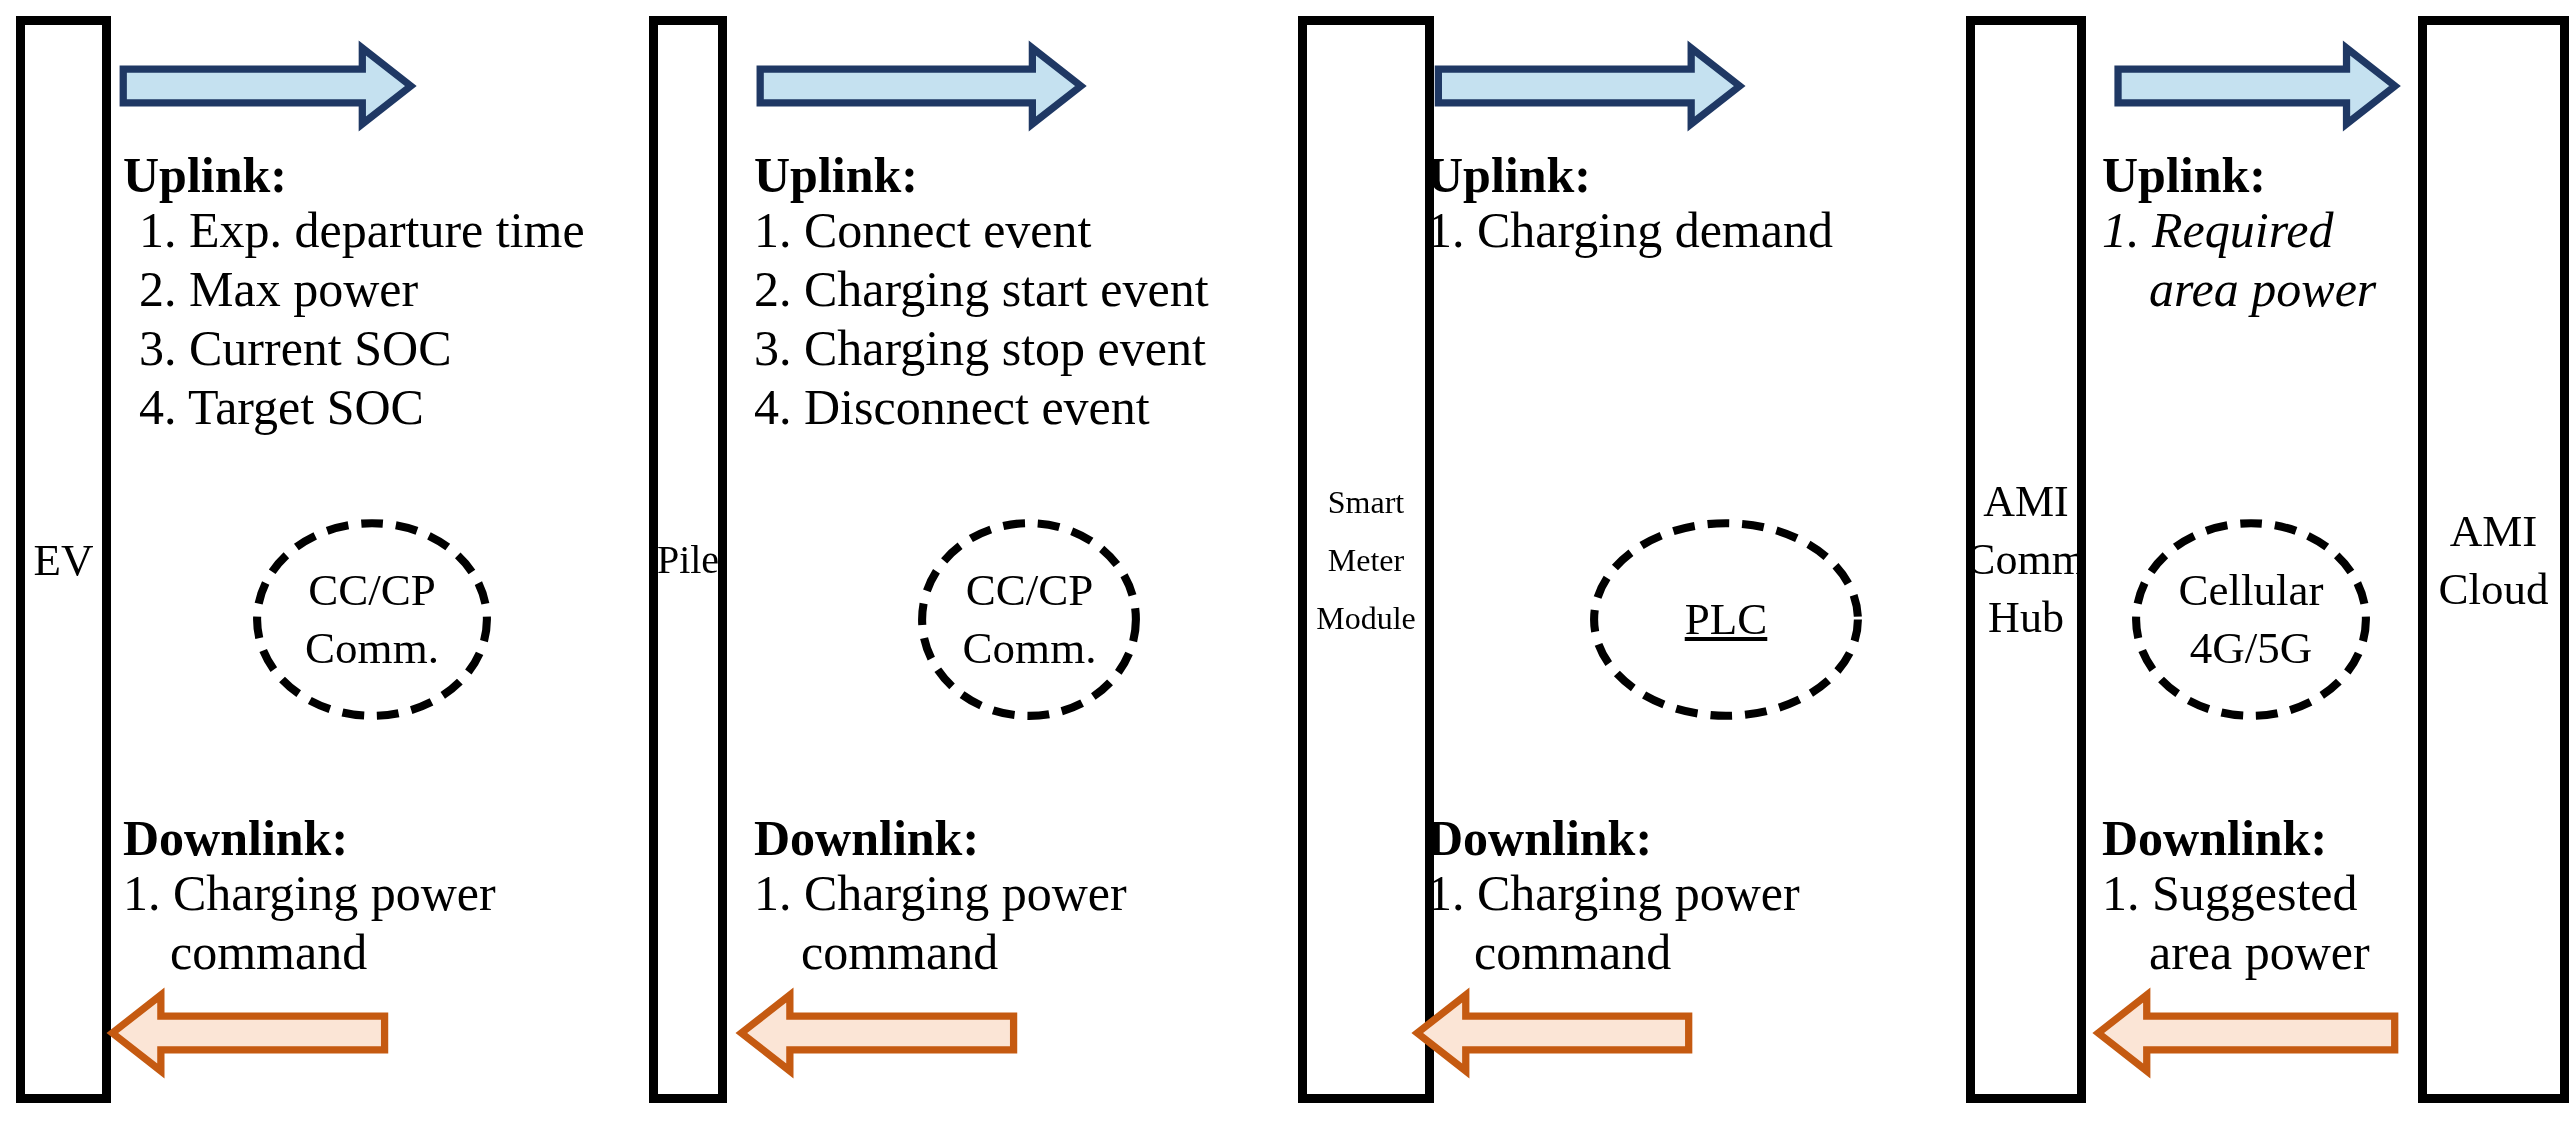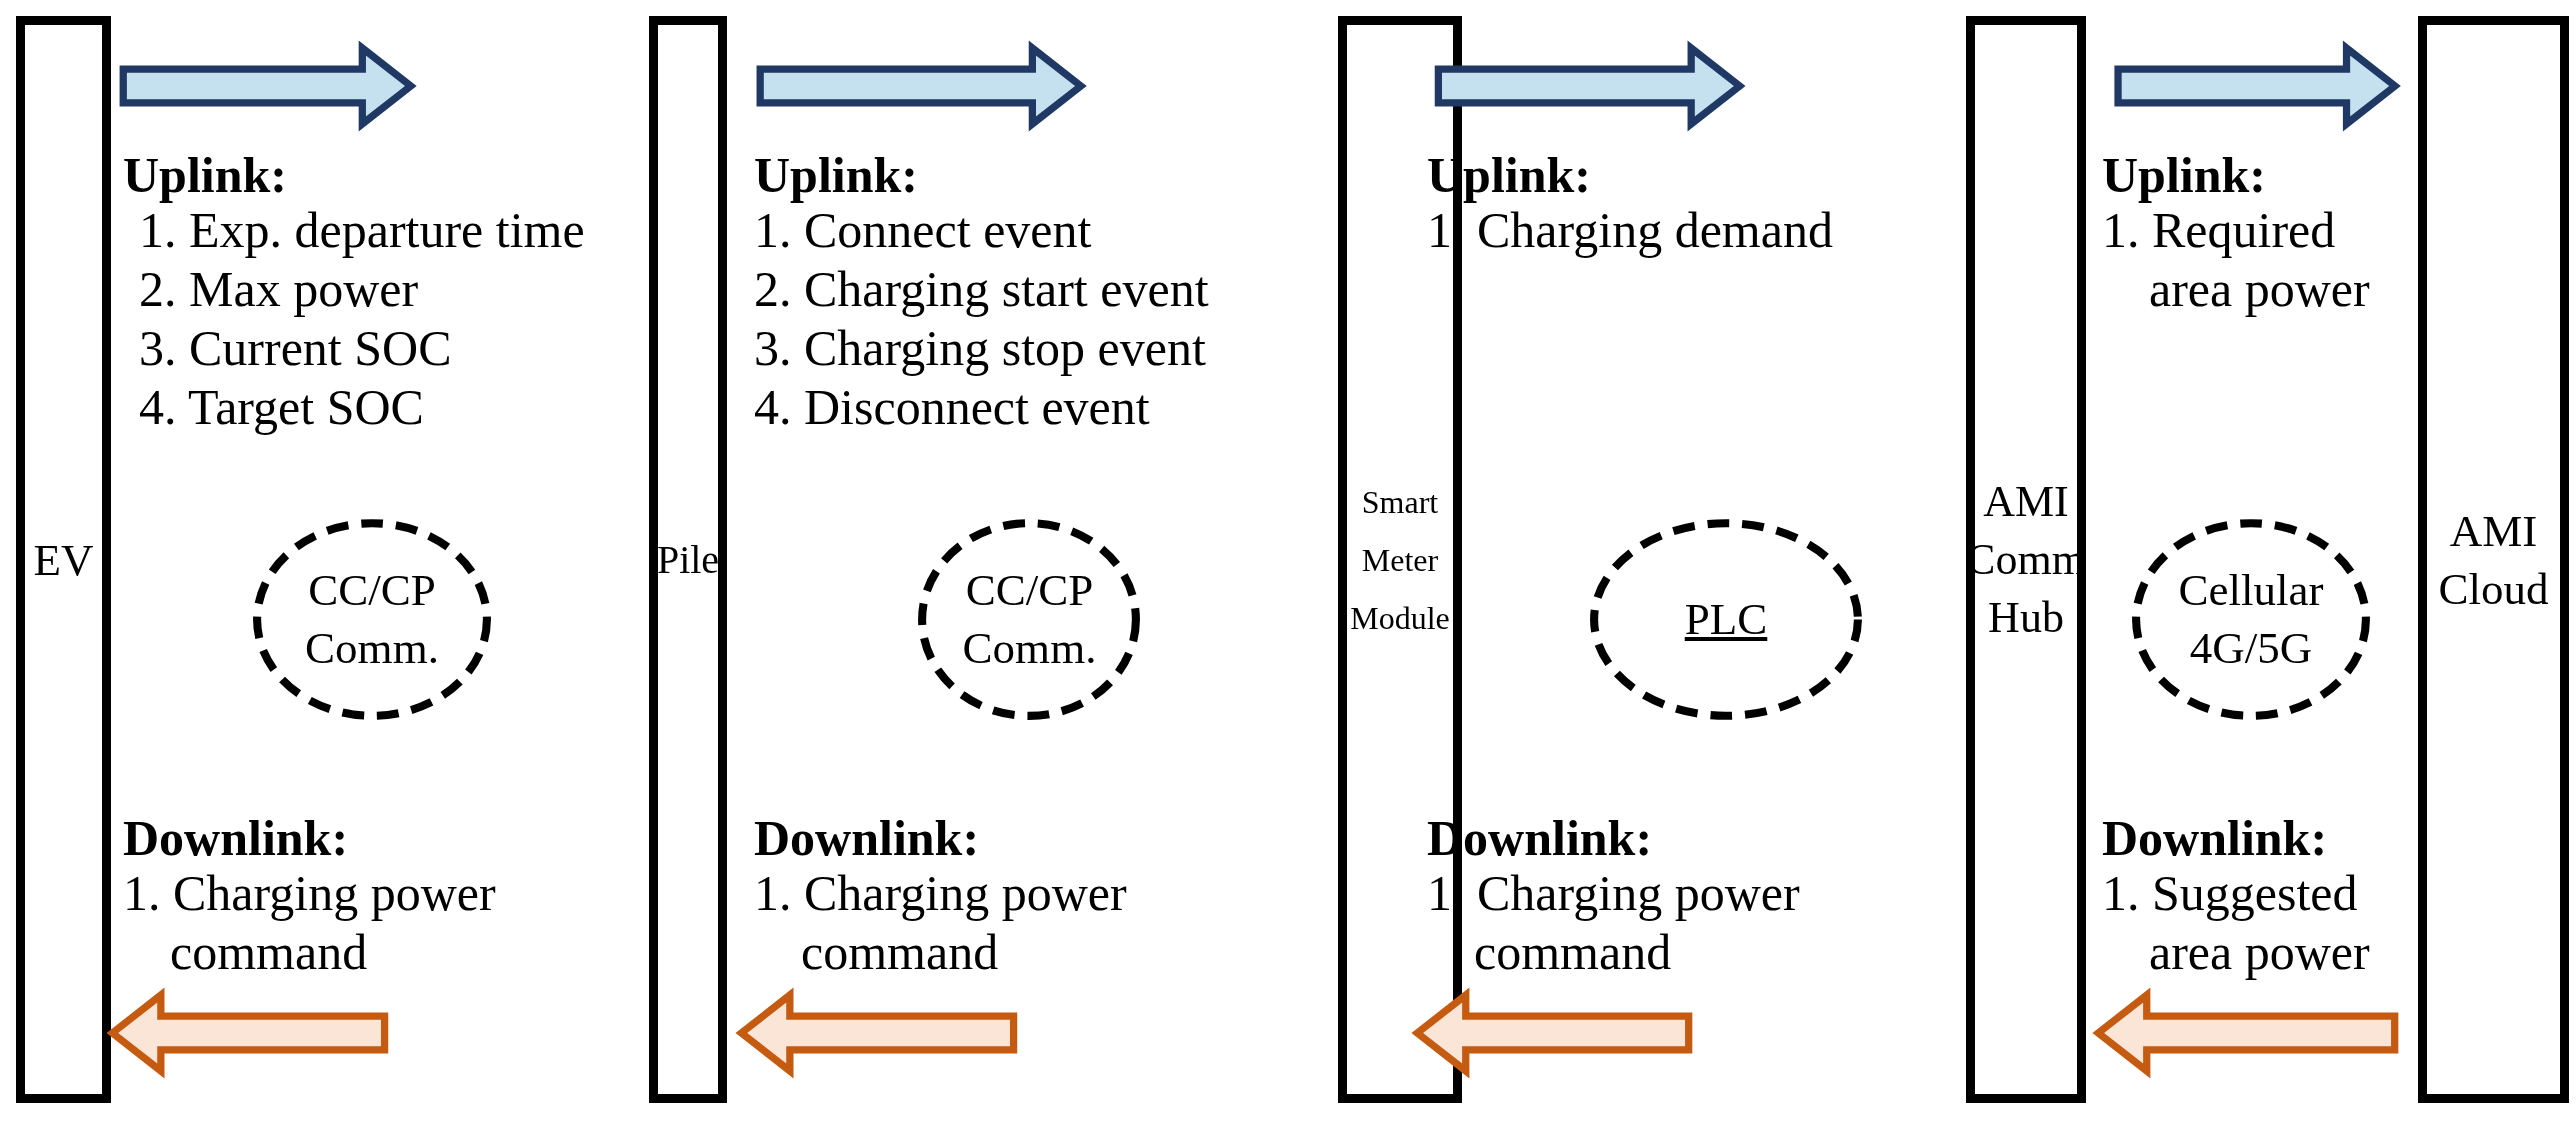--- a/index.html
+++ b/index.html
@@ -21,21 +21,21 @@
 <div class="canvas">
 
   <div class="entity" style="left:16px;width:95px;font-size:45px;">
     <div class="lbl">EV</div>
   </div>
 
   <div class="entity" style="left:649px;width:78px;font-size:40px;">
     <div class="lbl">Pile</div>
   </div>
 
-  <div class="entity" style="left:1298px;width:124px;font-size:32px;margin-left:40px;">
+  <div class="entity" style="left:1298px;width:136px;font-size:32px;">
     <div class="lbl">Smart</div>
     <div class="lbl">Meter</div>
     <div class="lbl">Module</div>
   </div>
 
   <div class="entity" style="left:1966px;width:120px;font-size:44px;">
     <div class="lbl">AMI</div>
     <div class="lbl">Comm</div>
     <div class="lbl">Hub</div>
   </div>
@@ -116,21 +116,21 @@
     <div class="cont">command</div>
   </div>
   <svg class="abs" style="left:1413px;top:991px;" width="280" height="84" viewBox="-5 -5 346 104">
     <polygon points="336,26 60,26 60,0 0,47 60,94 60,68 336,68" fill="#FBE5D6" stroke="#C55A11" stroke-width="9"></polygon>
   </svg>
 
   <svg class="abs" style="left:2114px;top:44px;" width="285" height="84" viewBox="-5 -5 353 104">
     <polygon points="0,26 283,26 283,0 343,47 283,94 283,68 0,68" fill="#C5E1F0" stroke="#1F3864" stroke-width="9"></polygon>
   </svg>
   <div class="abs h" style="left:2102px;top:150px;">Uplink:</div>
-  <div class="abs items" style="left:2102px;top:201px;">
+  <div class="abs items" style="left:2102px;top:201px;font-style:italic;">
     <div>1. Required</div>
     <div class="cont">area power</div>
   </div>
   <svg class="abs" style="left:2128px;top:515px;" width="246" height="209" viewBox="0 0 304 258">
     <ellipse cx="152" cy="129" rx="142" ry="119" fill="none" stroke="#000" stroke-width="10" stroke-dasharray="27 16"></ellipse>
   </svg>
   <div class="medium-label" style="left:2136px;top:561px;width:230px;">
     <div>Cellular</div>
     <div>4G/5G</div>
   </div>

